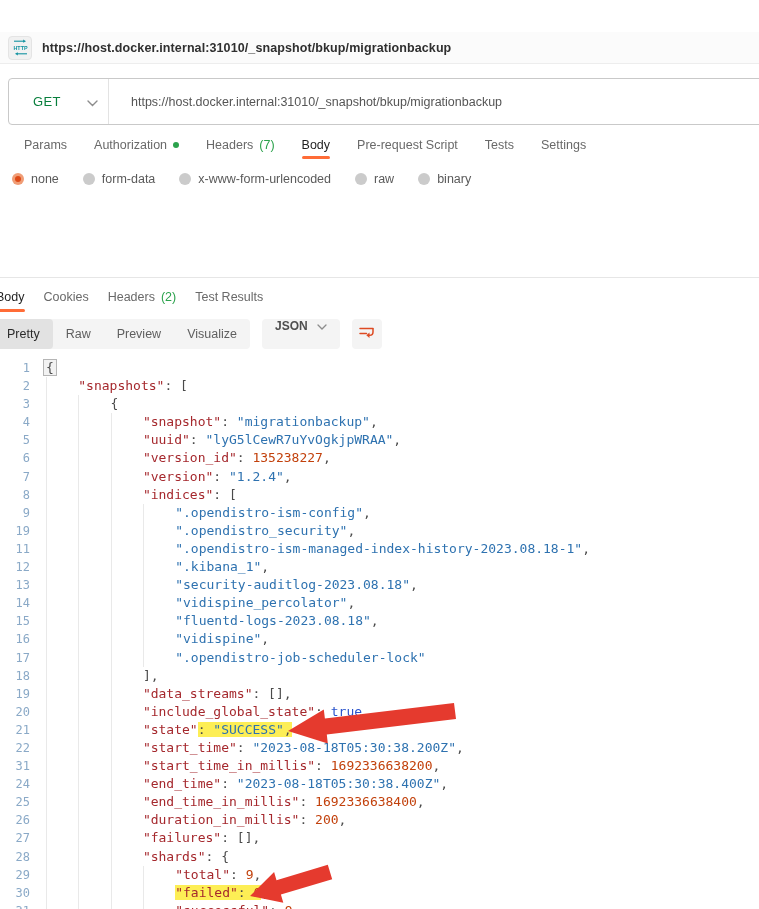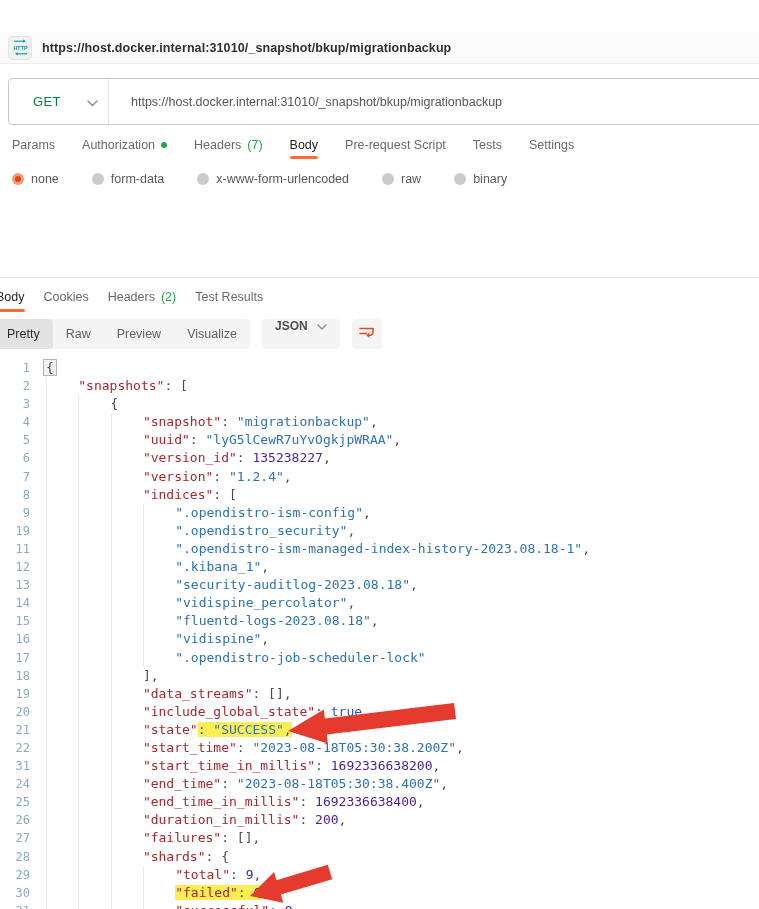--- a/index.html
+++ b/index.html
@@ -17,30 +17,30 @@
   .url-row{position:absolute;top:46px;left:8px;right:-4px;height:45px;border:1px solid #c9c9c9;
            border-radius:4px;display:flex;align-items:center;background:#fff;}
   .method{width:99px;flex:none;display:flex;align-items:center;justify-content:space-between;
           padding-left:24px;box-sizing:border-box;height:100%;cursor:pointer;}
   .method-label{font-size:13px;font-weight:400;color:#087f3d;letter-spacing:.3px;}
   .method .chev{margin-right:10px;}
   .url-divider{width:1px;height:100%;background:#e3e3e3;flex:none;}
   .url-text{padding-left:22px;font-size:12.5px;color:#555;white-space:nowrap;}
 
   
-  .req-tabs{position:absolute;top:99px;left:12px;height:28px;display:flex;gap:27px;
+  .req-tabs{position:absolute;top:99px;left:24px;height:28px;display:flex;gap:27px;
             font-size:12.5px;color:#696969;}
   .rtab{position:relative;cursor:pointer;display:flex;align-items:center;gap:6px;height:100%;}
   .rtab.active{color:#1f1f1f;}
   .rtab .underline{position:absolute;left:0;right:0;bottom:0;height:3px;background:#ff6c37;border-radius:2px;}
   .green-dot{width:6px;height:6px;border-radius:50%;background:#2ba24c;display:inline-block;}
   .green-count{color:#2ba24c;}
 
   
-  .body-modes{position:absolute;top:136px;left:12px;height:22px;display:flex;gap:33px;
+  .body-modes{position:absolute;top:136px;left:12px;height:22px;display:flex;gap:24px;
               align-items:center;font-size:12.5px;color:#5a5a5a;text-align:center;}
   .bmode{display:flex;align-items:center;gap:7px;cursor:pointer;}
   .radio{width:12px;height:12px;border-radius:50%;background:#cbcbcb;flex:none;}
   .radio.sel{background:#f09d76;display:flex;align-items:center;justify-content:center;}
   .radio.sel::after{content:"";width:6px;height:6px;border-radius:50%;background:#dd4a17;}
 
   .divider{position:absolute;top:245px;left:0;right:0;height:1px;background:#e6e6e6;}
 
   
   .res-tabs{position:absolute;top:252px;left:-4px;height:26px;display:flex;gap:19px;
@@ -61,21 +61,21 @@
   
   .code{position:absolute;top:327px;left:0;right:0;bottom:8px;overflow:hidden;
         font-family:"DejaVu Sans Mono",monospace;font-size:13px;line-height:18.1px;color:#3d3d3d;}
   .line{display:flex;height:18.1px;white-space:pre;}
   .ln{width:30px;flex:none;text-align:right;color:#8aa9c7;font-size:12px;}
   .fold{width:16px;flex:none;}
   .content{white-space:pre;}
   .ig{display:inline-block;width:4ch;height:18.1px;vertical-align:top;border-left:1px solid #e9e9e9;}
   .tk-k{color:#a5282d;}
   .tk-s{color:#2e72b0;}
-  .tk-n{color:#4c1d95;text-align:center;}
+  .tk-n{color:#c2410c;text-align:center;}
   .tk-b{color:#2953cc;}
   .tk-p{color:#4a4a4a;}
   .tk-B{color:#4a4a4a;border:1px solid #b5b5b5;background:#f2f2f2;padding:0 2px;margin-left:-3px;}
   .hl{background:#fdee55;}
 
   
   .arrow{position:absolute;z-index:3;pointer-events:none;}
   .bottom-strip{position:absolute;left:0;right:0;bottom:0;height:8px;background:#d9e4ee;z-index:2;}
 </style>
 </head>

